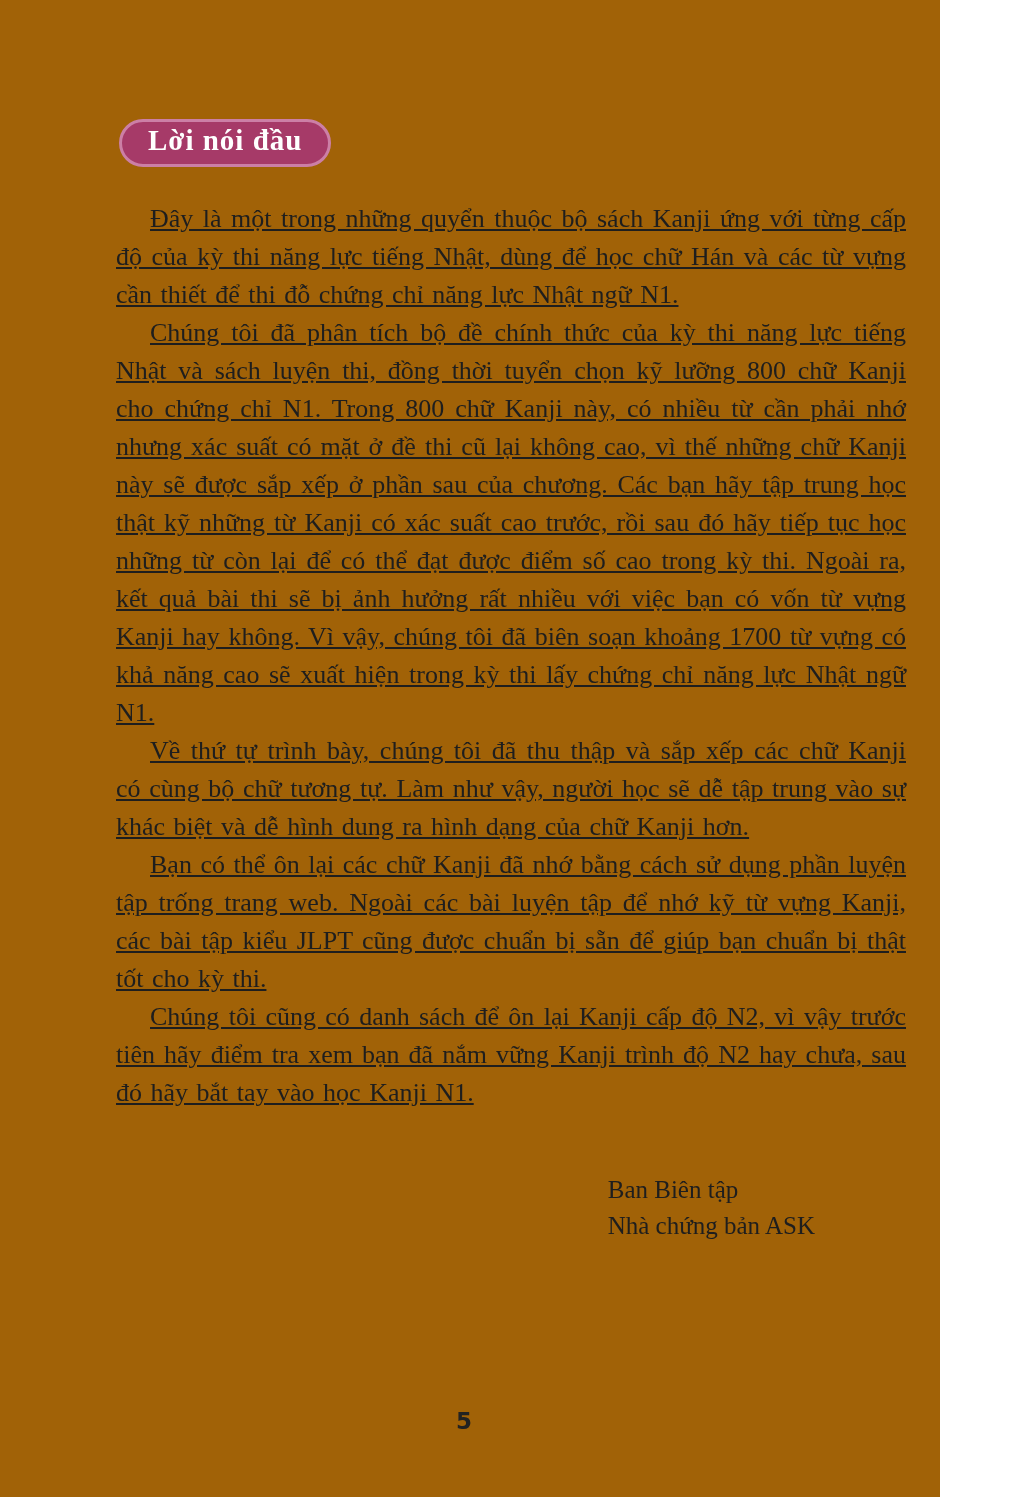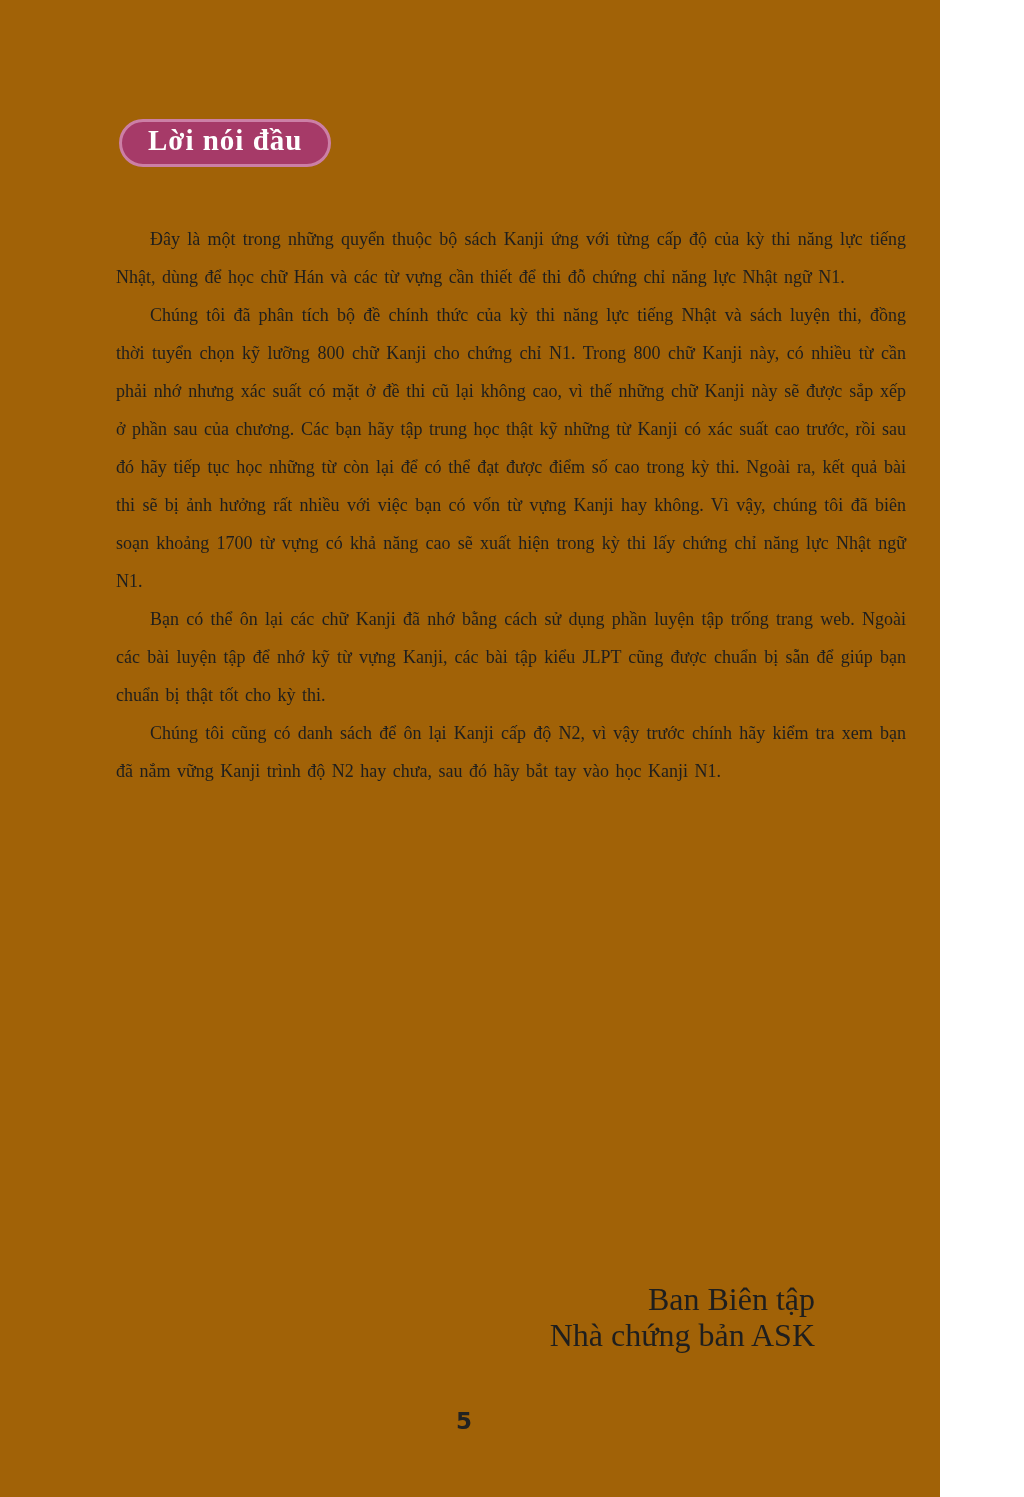--- a/index.html
+++ b/index.html
@@ -28,37 +28,37 @@
     border-radius:999px;
     padding:3px 26px 7px 26px;
     font-size:29px;
     font-weight:bold;
     letter-spacing:1px;
     line-height:1.1;
   }
   .content{
     position:absolute;
     left:116px;
-    top:220px;
+    top:200px;
     width:790px;
-    font-size:18px;
+    font-size:26px;
     line-height:38px;
     text-align:justify;
+    text-decoration:underline;
   }
   .content p{
     margin:0;
     text-indent:34px;
     word-spacing:2px;
   }
   .signature{
     position:absolute;
     right:125px;
-    top:1281px;
-    text-align:right;
-    font-size:32px;
+    top:1172px;
+    font-size:25px;
     line-height:36px;
   }
   .page-number{
     position:absolute;
     left:0;
     right:12px;
     top:1408px;
     text-align:center;
     font-family:"DejaVu Sans", sans-serif;
     font-weight:bold;
@@ -68,22 +68,23 @@
 </style>
 </head>
 <body>
 
 <div class="page">
   <div class="badge">Lời nói đầu</div>
 
   <div class="content" id="paragraphs">
       <p>Đây là một trong những quyển thuộc bộ sách Kanji ứng với từng cấp độ của kỳ thi năng lực tiếng Nhật, dùng để học chữ Hán và các từ vựng cần thiết để thi đỗ chứng chỉ năng lực Nhật ngữ N1.</p>
       <p>Chúng tôi đã phân tích bộ đề chính thức của kỳ thi năng lực tiếng Nhật và sách luyện thi, đồng thời tuyển chọn kỹ lưỡng 800 chữ Kanji cho chứng chỉ N1. Trong 800 chữ Kanji này, có nhiều từ cần phải nhớ nhưng xác suất có mặt ở đề thi cũ lại không cao, vì thế những chữ Kanji này sẽ được sắp xếp ở phần sau của chương. Các bạn hãy tập trung học thật kỹ những từ Kanji có xác suất cao trước, rồi sau đó hãy tiếp tục học những từ còn lại để có thể đạt được điểm số cao trong kỳ thi. Ngoài ra, kết quả bài thi sẽ bị ảnh hưởng rất nhiều với việc bạn có vốn từ vựng Kanji hay không. Vì vậy, chúng tôi đã biên soạn khoảng 1700 từ vựng có khả năng cao sẽ xuất hiện trong kỳ thi lấy chứng chỉ năng lực Nhật ngữ N1.</p>
+      <p>Về thứ tự trình bày, chúng tôi đã thu thập và sắp xếp các chữ Kanji có cùng bộ chữ tương tự. Làm như vậy, người học sẽ dễ tập trung vào sự khác biệt và dễ hình dung ra hình dạng của chữ Kanji hơn.</p>
       <p>Bạn có thể ôn lại các chữ Kanji đã nhớ bằng cách sử dụng phần luyện tập trống trang web. Ngoài các bài luyện tập để nhớ kỹ từ vựng Kanji, các bài tập kiểu JLPT cũng được chuẩn bị sẵn để giúp bạn chuẩn bị thật tốt cho kỳ thi.</p>
-      <p>Chúng tôi cũng có danh sách để ôn lại Kanji cấp độ N2, vì vậy trước chính hãy kiểm tra xem bạn đã nắm vững Kanji trình độ N2 hay chưa, sau đó hãy bắt tay vào học Kanji N1.</p>
+      <p>Chúng tôi cũng có danh sách để ôn lại Kanji cấp độ N2, vì vậy trước tiên hãy điểm tra xem bạn đã nắm vững Kanji trình độ N2 hay chưa, sau đó hãy bắt tay vào học Kanji N1.</p>
     </div>
 
   <div class="signature" id="signature">
       <div>Ban Biên tập</div>
       <div>Nhà chứng bản ASK</div>
     </div>
 
   <div class="page-number">5</div>
 </div>
 

